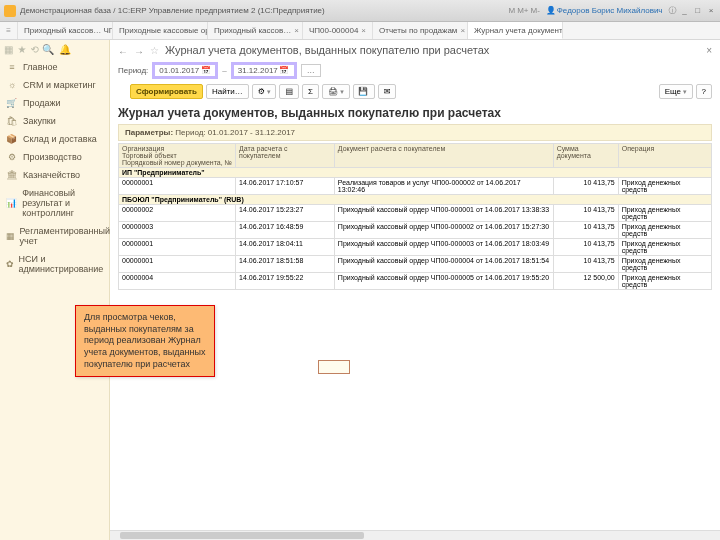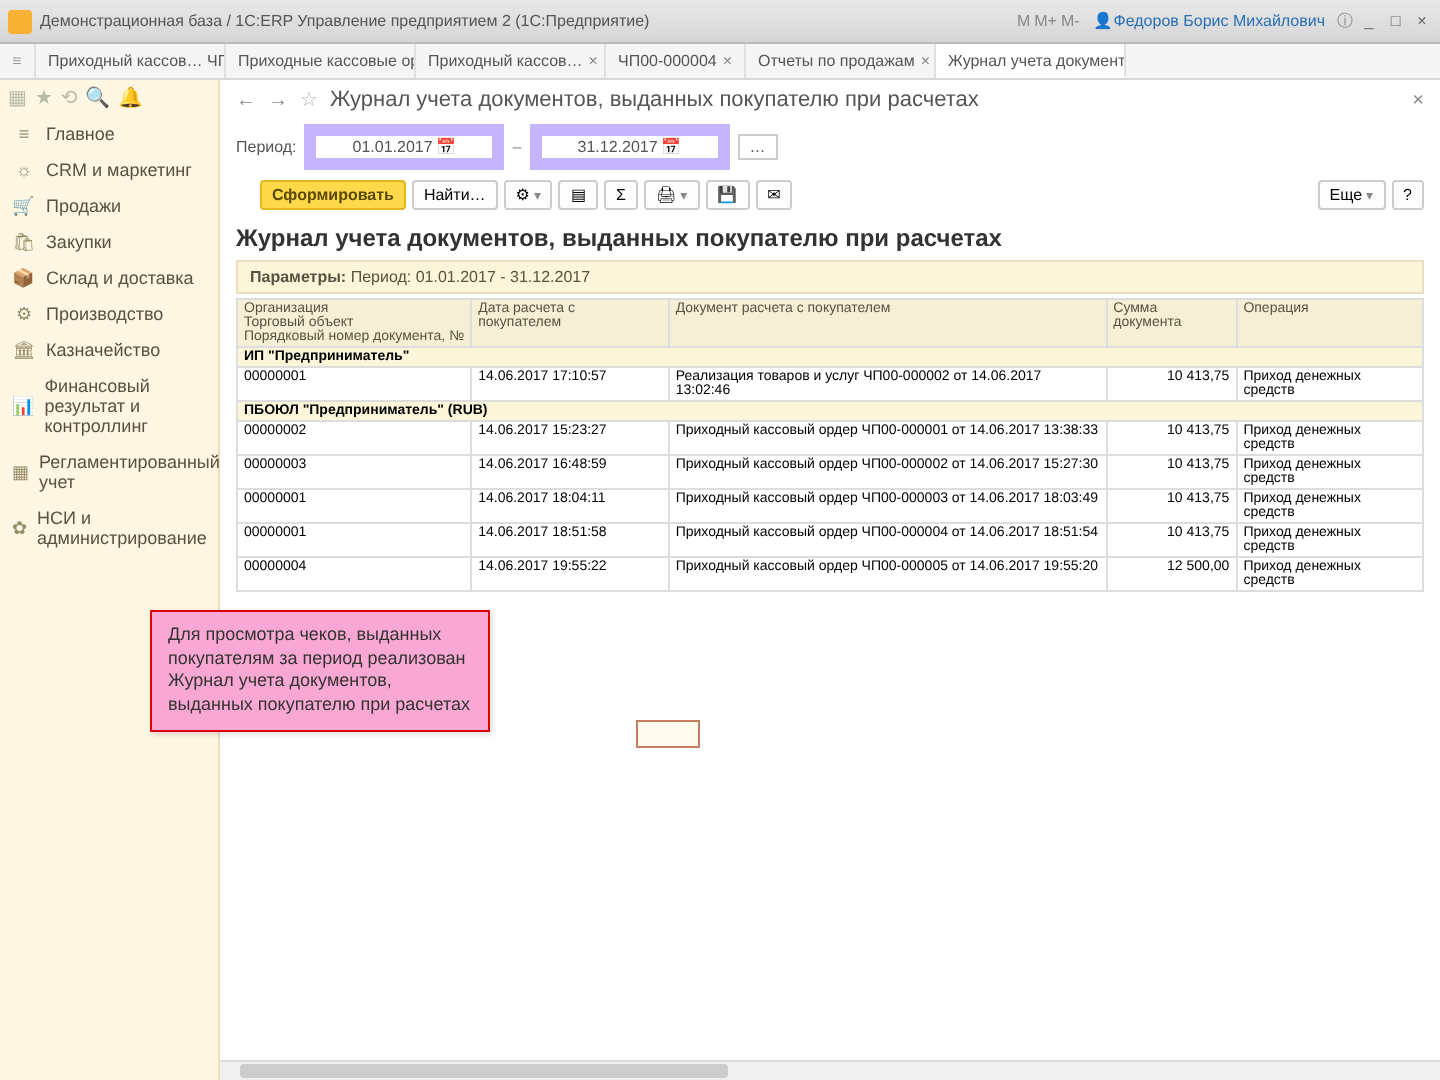--- a/index.html
+++ b/index.html
@@ -21,37 +21,37 @@
 .side-tb span { color:#bba; font-size:10px; }
 .side-item { display:flex; align-items:center; padding:4px 6px; color:#5a5140; cursor:pointer; }
 .side-item .ico { width:12px; text-align:center; margin-right:5px; font-size:9px; color:#998d6a; }
 .content { flex:1; display:flex; flex-direction:column; background:#fff; overflow:hidden; }
 .hdr { display:flex; align-items:center; padding:4px 8px; gap:6px; }
 .hdr .nav { color:#888; font-size:10px; cursor:pointer; }
 .hdr .star { color:#bbb; font-size:10px; }
 .hdr h1 { font-size:11px; font-weight:normal; color:#555; flex:1; }
 .hdr .close { color:#888; font-size:10px; cursor:pointer; }
 .period { display:flex; align-items:center; padding:2px 8px; gap:4px; font-size:8px; color:#555; }
-.period .dt { border:6px solid #c4b5fd; padding:1px 18px; display:flex; align-items:center; gap:2px; }
+.period .dt { border:3px solid #c4b5fd; padding:1px 4px; display:flex; align-items:center; gap:2px; }
 .period .dash { color:#888; }
 .period .more { border:1px solid #ccc; padding:1px 5px; }
 .toolbar { display:flex; align-items:center; padding:3px 8px; gap:3px; }
 .btn { border:1px solid #ccc; padding:2px 5px; font-size:8px; background:#fdfdfd; cursor:pointer; display:flex; align-items:center; gap:2px; border-radius:2px; }
 .btn.primary { background:#ffd94a; border-color:#e0b820; font-weight:bold; color:#5a4a00;margin-left:12px; }
 .btn .dd { font-size:7px; color:#888; }
 .toolbar .sp { flex:1; }
 .report { margin:4px 8px 0 8px; overflow:auto; }
 .report h2 { font-size:12px; font-weight:bold; color:#333; margin-bottom:4px; }
 .params { background:#fbf5d9; border:1px solid #e8dfc0; padding:3px 6px; font-size:8px; color:#5a5140; margin-bottom:2px; }
 table { border-collapse:collapse; width:100%; font-size:7px; }
 th,td { border:1px solid #ddd; padding:1px 3px; text-align:left; vertical-align:top; }
 th { background:#f5efd5; color:#5a5140; font-weight:normal; }
 .grp { background:#fbf5d9; font-weight:bold; }
 .num { text-align:right; }
-.callout { position:absolute; left:75px; top:305px; width:170px; background:#f9a8d4; border:1px solid #d00; padding:6px 8px; font-size:9px; color:#333; line-height:1.3; box-shadow:1px 1px 3px rgba(0,0,0,.15); }
+.callout { position:absolute; left:75px; top:305px; width:140px; background:#fdba74; border:1px solid #d00; padding:6px 8px; font-size:9px; color:#333; line-height:1.3; box-shadow:1px 1px 3px rgba(0,0,0,.15); }
 .scroll-h { position:absolute; bottom:0; left:110px; right:0; height:10px; background:#f0f0f0; border-top:1px solid #ddd; }
 .scroll-h .thumb { position:absolute; left:10px; width:40%; top:1px; bottom:1px; background:#ccc; border-radius:2px; }
 .smallbox { position:absolute; left:318px; top:360px; width:32px; height:14px; border:1px solid #c08060; background:#fffcee; }
 </style>
 </head>
 <body>
 
 <div class="titlebar">
   <span class="logo"></span>
   <span>Демонстрационная база / 1С:ERP Управление предприятием 2  (1С:Предприятие)</span>

